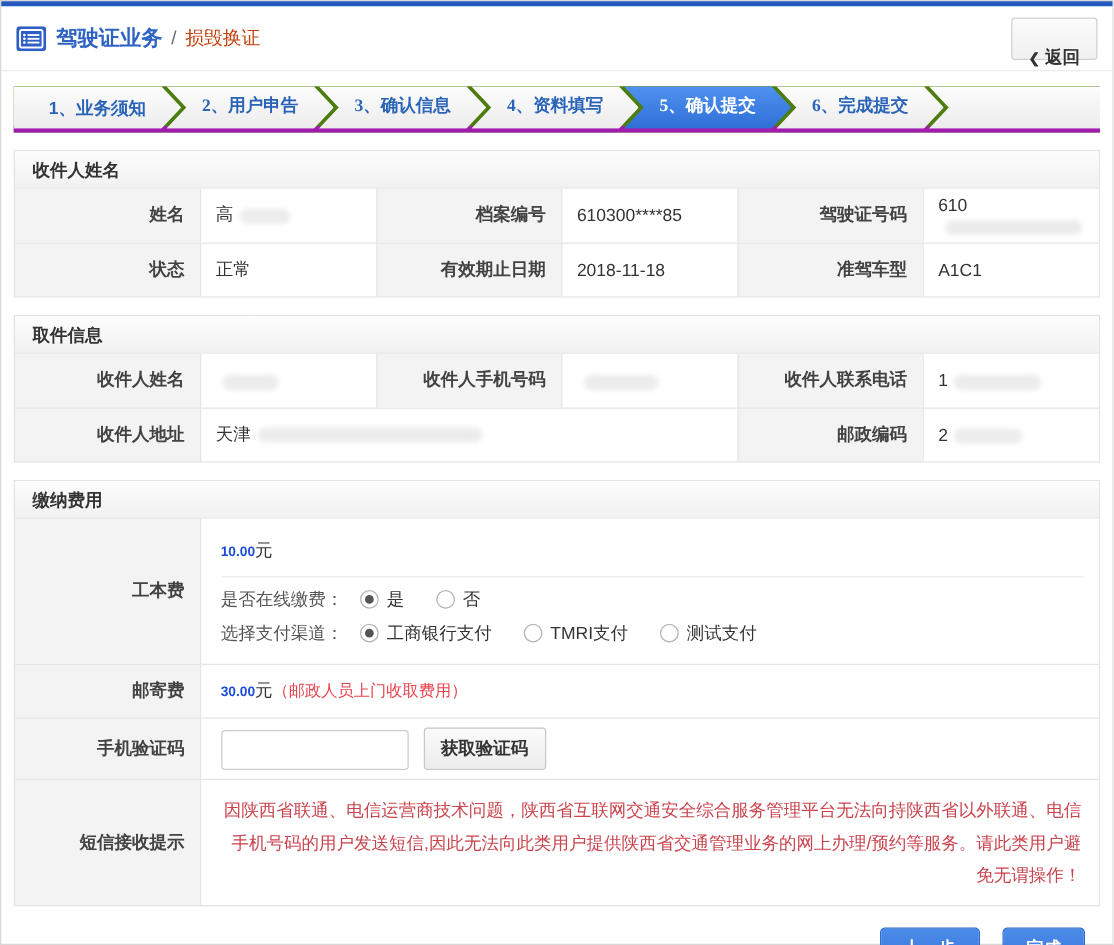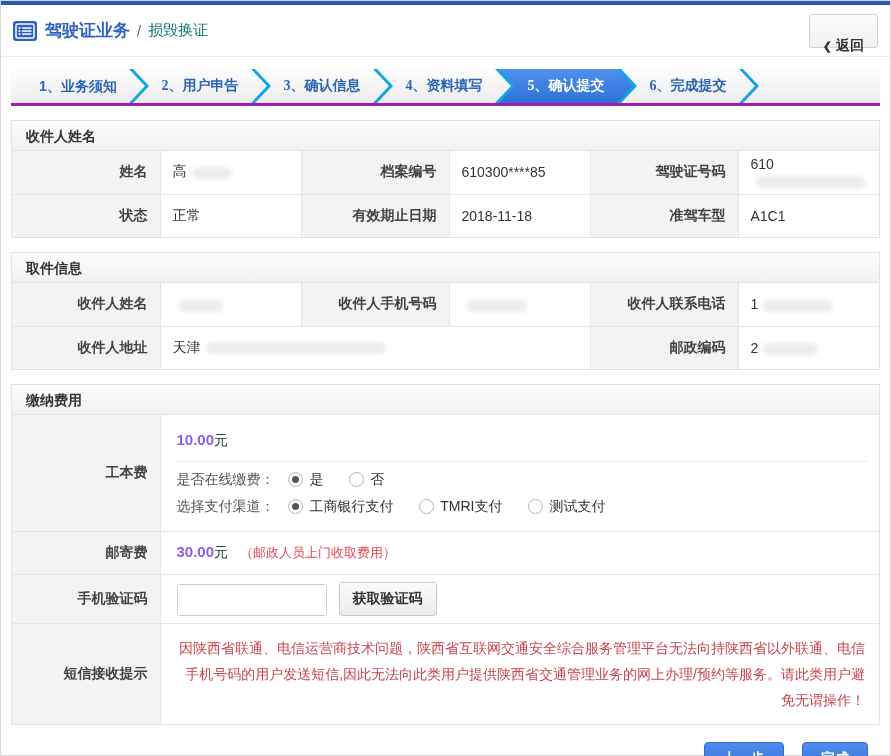--- a/index.html
+++ b/index.html
@@ -14,32 +14,32 @@
   .topbar { height:4px; background:#2659bd; width:100%; }
 
   
   .header {
     height:52px; display:flex; align-items:center; padding:0 12px;
     border-bottom:1px solid #ebebeb;
   }
   .hdr-icon { width:24px; height:20px; margin-right:8px; flex:none; }
   .hdr-title { color:#2e63c3; font-size:17px; font-weight:bold; }
   .hdr-sep { color:#666; font-size:15px; margin:0 7px; }
-  .hdr-sub { color:#0f766e; font-size:15px; }
+  .hdr-sub { color:#c2410c; font-size:15px; }
   .back-btn {
     margin-left:auto; height:30px; line-height:28px; padding:16px 13px;
     background:linear-gradient(#fcfcfc,#f0f0f0); border:1px solid #cfcfcf;
     border-radius:3px; font-size:14px; color:#333; cursor:pointer; font-weight:bold;
   }
   .back-btn .chev { font-size:11px; margin-right:4px; font-weight:bold; }
 
   
   .steps {
     margin:12px 10px 0 10px; display:flex; height:37px;
-    border-bottom:3px solid #a21caf; background:#0ea5e9;
+    border-bottom:5px solid #a21caf; background:#4d7c0f;
   }
   .step {
     flex:none; width:134px; height:34px; line-height:34px; text-align:center;
     font-size:14px; font-weight:bold; color:#2a64b8;
     background:linear-gradient(#fdfdfd,#ececec);
     clip-path:polygon(0 0, calc(100% - 16px) 0, 100% 50%, calc(100% - 16px) 100%, 0 100%, 16px 50%);
   }
   .step.first { clip-path:polygon(0 0, calc(100% - 16px) 0, 100% 50%, calc(100% - 16px) 100%, 0 100%); }
   .step + .step, .step-filler { margin-left:-12px;font-family:Liberation Serif, serif; }
   .step.active { background:linear-gradient(#4f92ef,#2e6fd6); color:#fff; }
@@ -73,23 +73,23 @@
 
   .smudge {
     display:inline-block; height:12px; border-radius:6px; background:#ececec;
     filter:blur(2px); vertical-align:middle; margin-left:5px;
   }
   .w40{width:40px} .w45{width:45px} .w55{width:55px} .w60{width:60px}
   .w70{width:70px} .w110{width:110px} .w180{width:180px}
 
   
   .fee-amount { padding:14px 0 11px 16px; }
-  .amt { color:#8b5cf6; font-weight:bold; font-size:15px; }
+  .amt { color:#1d4ed8; font-weight:bold; font-size:11px; }
   .unit { color:#333; font-size:14px; }
-  .note { color:#e64550; font-size:13px; margin-left:12px; }
+  .note { color:#e64550; font-size:13px; margin-left:0; }
   .fee-divider { border-top:1px solid #ececec; margin:0 12px 0 16px; }
   .opt-line { padding:9px 0 0 16px; font-size:14px; color:#333; }
   .opt-line:last-child { padding-bottom:12px; }
   .opt-caption { color:#555; margin-right:10px; }
   .radio {
     display:inline-block; width:15px; height:15px; border:1px solid #b5b5b5;
     border-radius:50%; background:#fff; vertical-align:-3px; margin-right:6px;
     position:relative; cursor:pointer;
   }
   .radio.checked::after {

